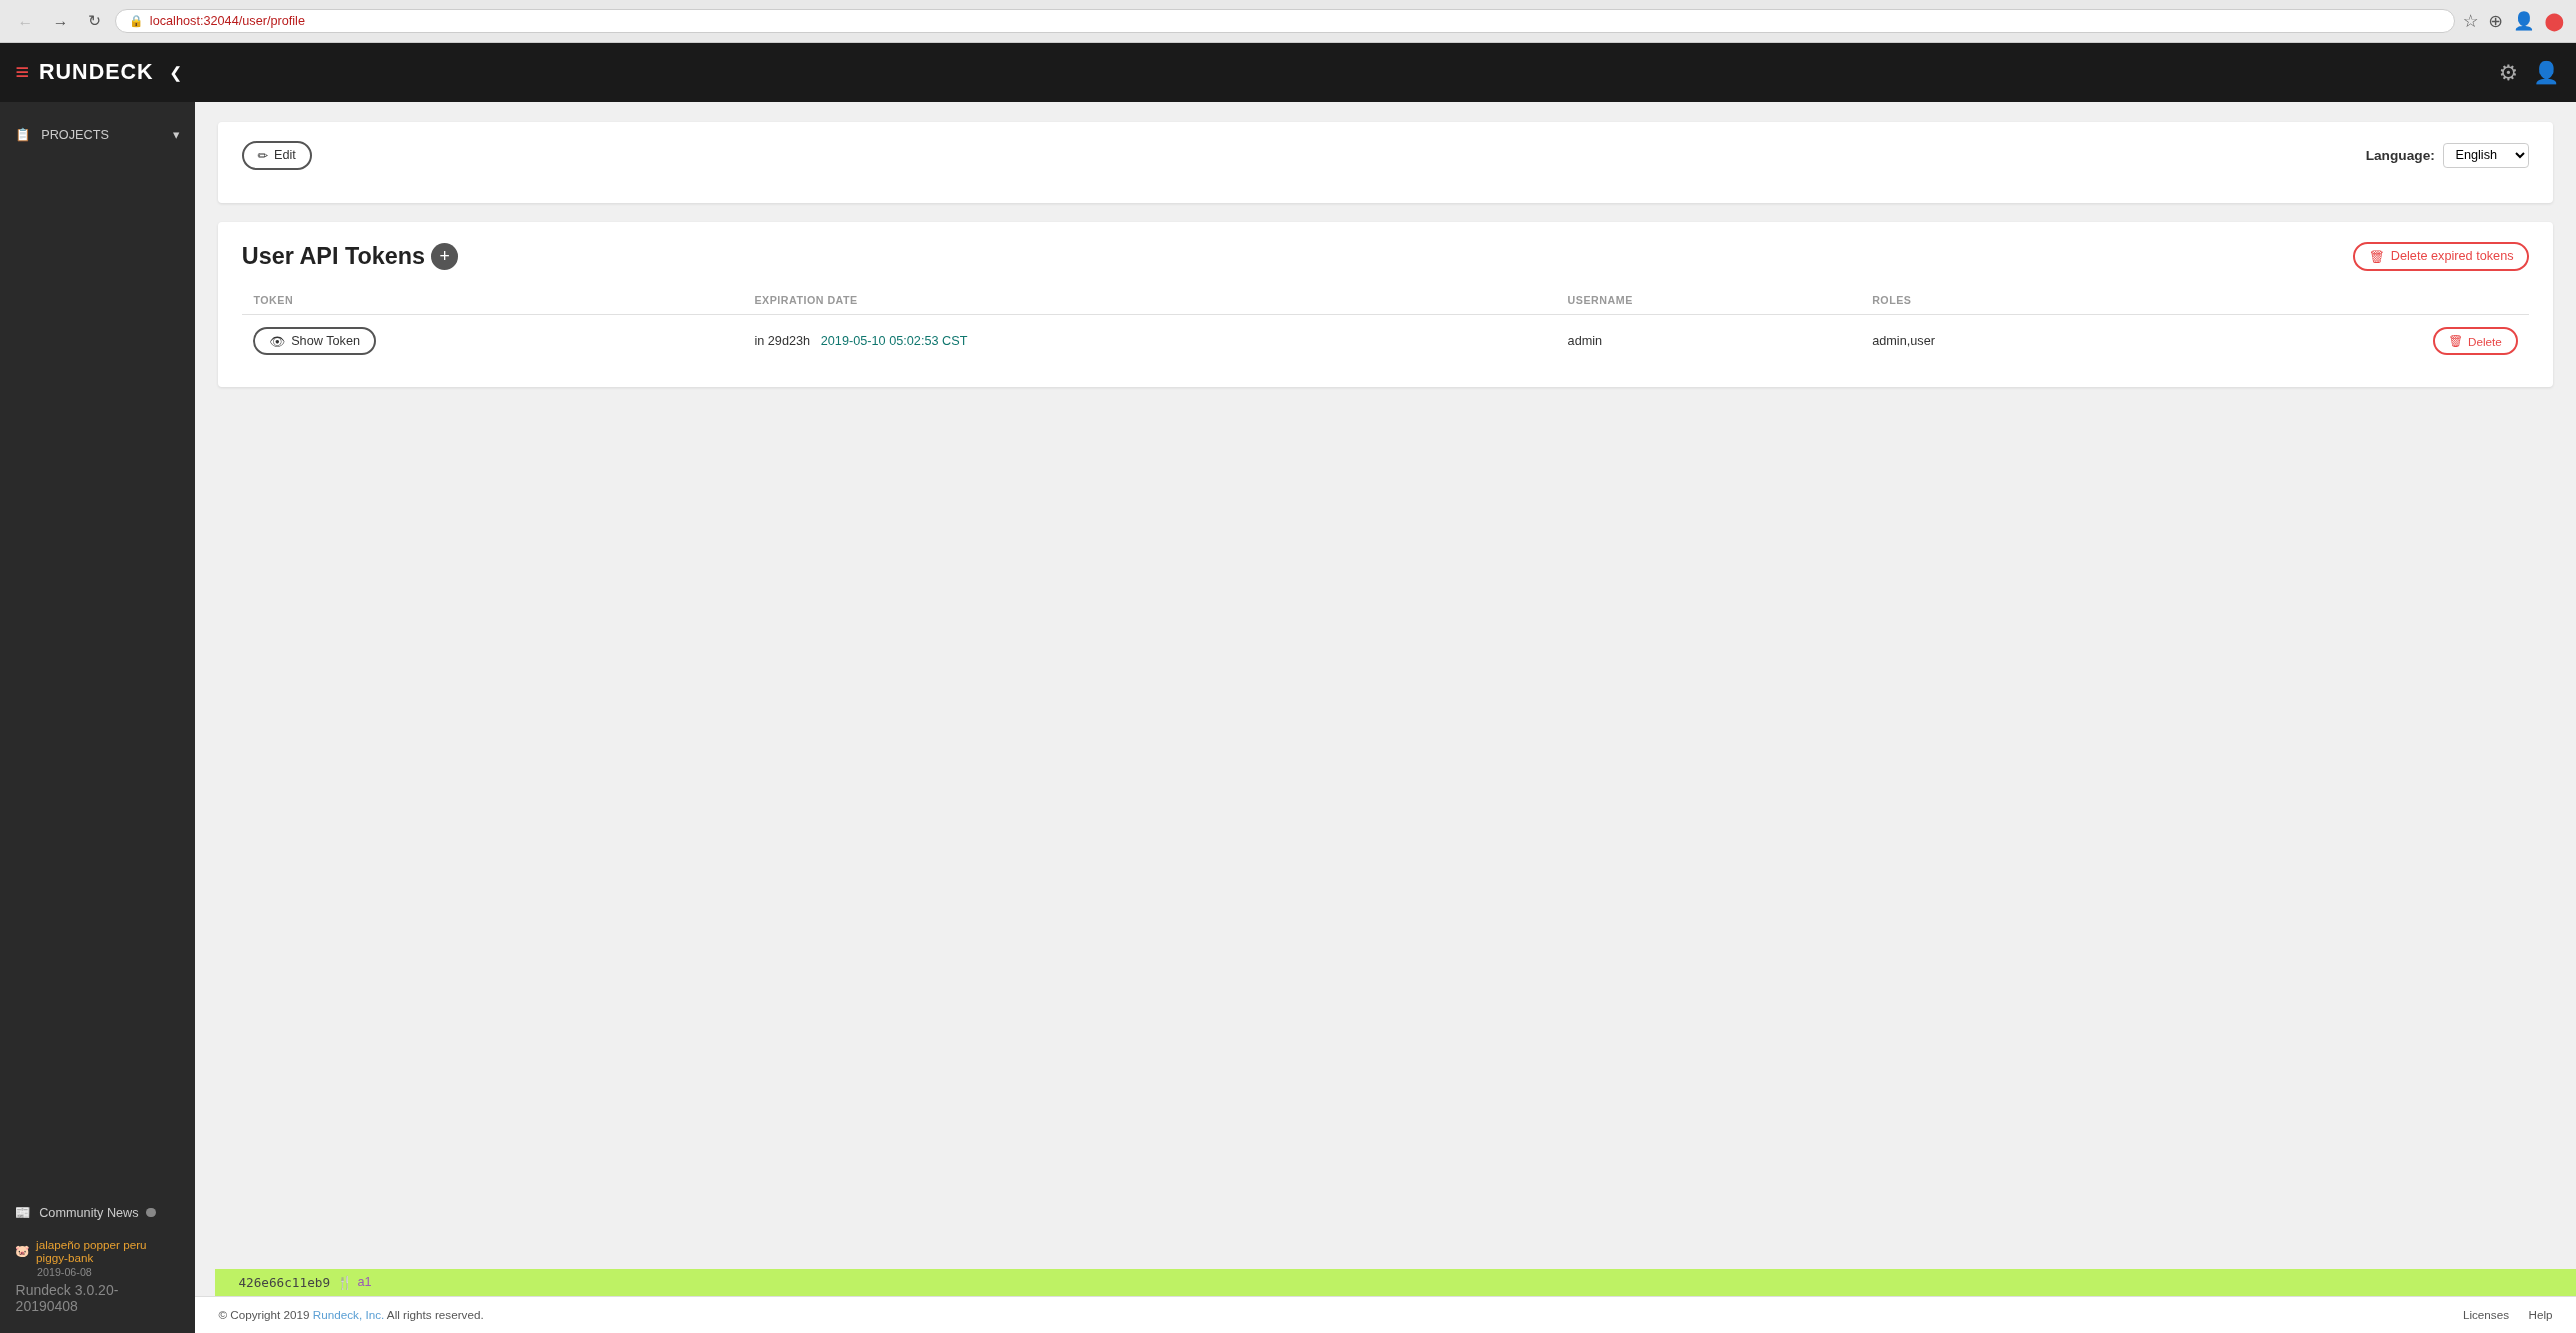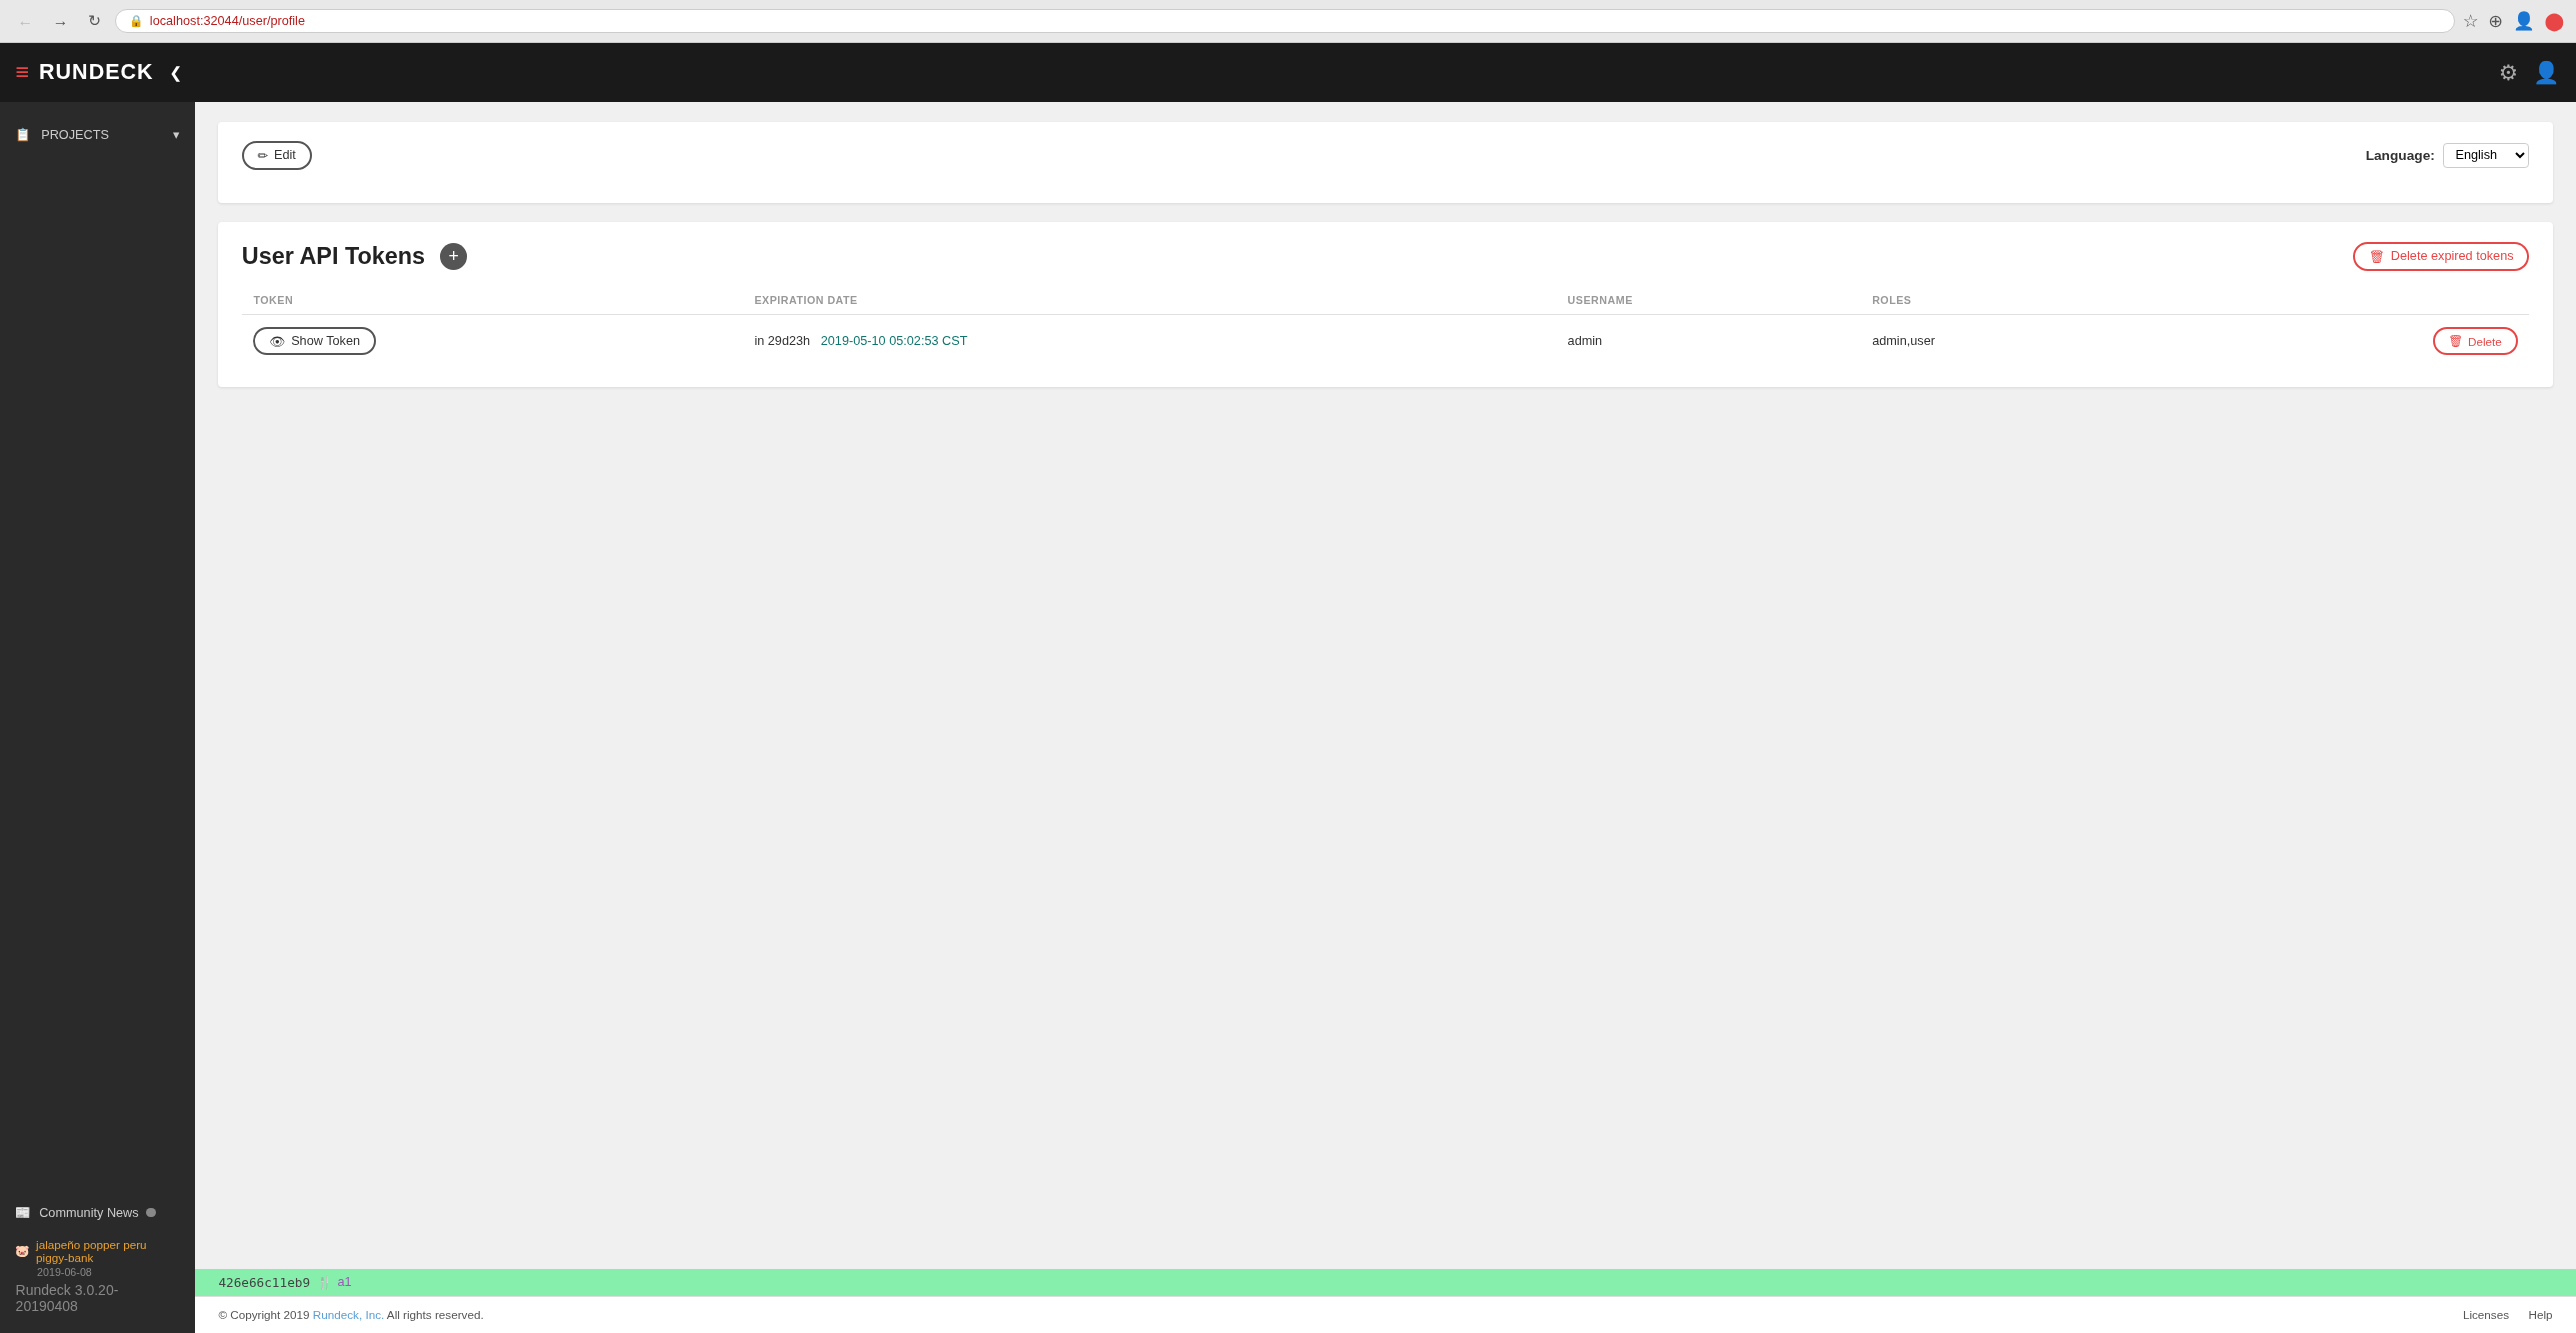--- a/index.html
+++ b/index.html
@@ -58,41 +58,41 @@
     .data-table { width: 100%; border-collapse: collapse; }
     .data-table th { text-align: left; font-size: 10.7px; font-weight: 600; color: #999; text-transform: uppercase; letter-spacing: 0.5px; padding: 7.8px 11.7px; border-bottom: 1px solid #e0e0e0; }
     .data-table td { padding: 11.7px 11.7px; font-size: 12.7px; color: #333; border-bottom: 1px solid #f0f0f0; }
     .not-set { color: #5a9fd4; }
     .groups-header { display: flex; align-items: center; gap: 3.9px; }
     .help-icon { display: inline-flex; align-items: center; justify-content: center; width: 15.6px; height: 15.6px; border-radius: 50%; background: #888; color: white; font-size: 9.8px; cursor: pointer; }
 
     
     .tokens-section { background: white; border-radius: 3.9px; padding: 19.5px 23.4px; box-shadow: 0 1px 2.9px rgba(0,0,0,0.1); }
     .tokens-header { display: flex; align-items: center; justify-content: space-between; margin-bottom: 15.6px; }
-    .tokens-title { display: flex; align-items: center; gap: 15px; font-size: 23.4px; font-weight: 600; color: #222; }
+    .tokens-title { display: flex; align-items: center; gap: 6px; font-size: 23.4px; font-weight: 600; color: #222; }
     .add-token-btn { display: inline-flex; align-items: center; justify-content: center; width: 27px; height: 27px; border-radius: 50%; background: #555; color: white; font-size: 17.6px; cursor: pointer; border: none; line-height: 1; }
     .delete-expired-btn { border: 2px solid #e84646; border-radius: 19.5px; padding: 4.9px 13.7px; background: white; color: #e84646; font-size: 12.7px; cursor: pointer; font-weight: 500; display: flex; align-items: center; gap: 5.9px; }
 
     
     .tokens-table { width: 100%; border-collapse: collapse; }
     .tokens-table th { text-align: left; font-size: 10.7px; font-weight: 600; color: #999; text-transform: uppercase; letter-spacing: 0.5px; padding: 7.8px 11.7px; border-bottom: 1px solid #e0e0e0; }
     .tokens-table td { padding: 11.7px 11.7px; font-size: 12.7px; color: #333; vertical-align: middle; }
     .show-token-btn { border: 2px solid #555; border-radius: 19.5px; padding: 4.9px 13.7px; background: white; color: #333; font-size: 12.7px; cursor: pointer; display: flex; align-items: center; gap: 5.9px; white-space: nowrap; }
     .expiry-date { color: #0f766e; }
     .delete-token-btn { border: 2px solid #e84646; border-radius: 19.5px; padding: 4.9px 13.7px; background: white; color: #e84646; font-size: 11.7px; cursor: pointer; display: flex; align-items: center; gap: 4.9px; float: right; }
     .delete-col { text-align: right; }
 
     
     .app-footer { background: white; border-top: 1px solid #ddd; padding: 11.7px 23.4px; display: flex; justify-content: space-between; align-items: center; font-size: 11.7px; color: #555; }
     .footer-left .rundeck-link { color: #5a9fd4; text-decoration: none; }
     .footer-right { display: flex; gap: 19.5px; }
     .footer-link { color: #555; text-decoration: none; cursor: pointer; }
 
     
-    .commit-bar { background: #86efac; padding: 5.9px 23.4px; display: flex; align-items: center; gap: 7.8px; font-size: 12.7px; color: #444; }
+    .commit-bar { background: #bef264; padding: 5.9px 23.4px; display: flex; align-items: center; gap: 7.8px; font-size: 12.7px; color: #444; margin-left: 20px; }
     .commit-hash { font-family: monospace; }
     .commit-link { color: #9b59b6; text-decoration: none; display: flex; align-items: center; gap: 3.9px; }
     .commit-icon { color: #9b59b6; }
   </style>
 </head>
 <body>
 
 <div class="browser-chrome">
   <button class="browser-nav-btn disabled">←</button>
   <button class="browser-nav-btn">→</button>

